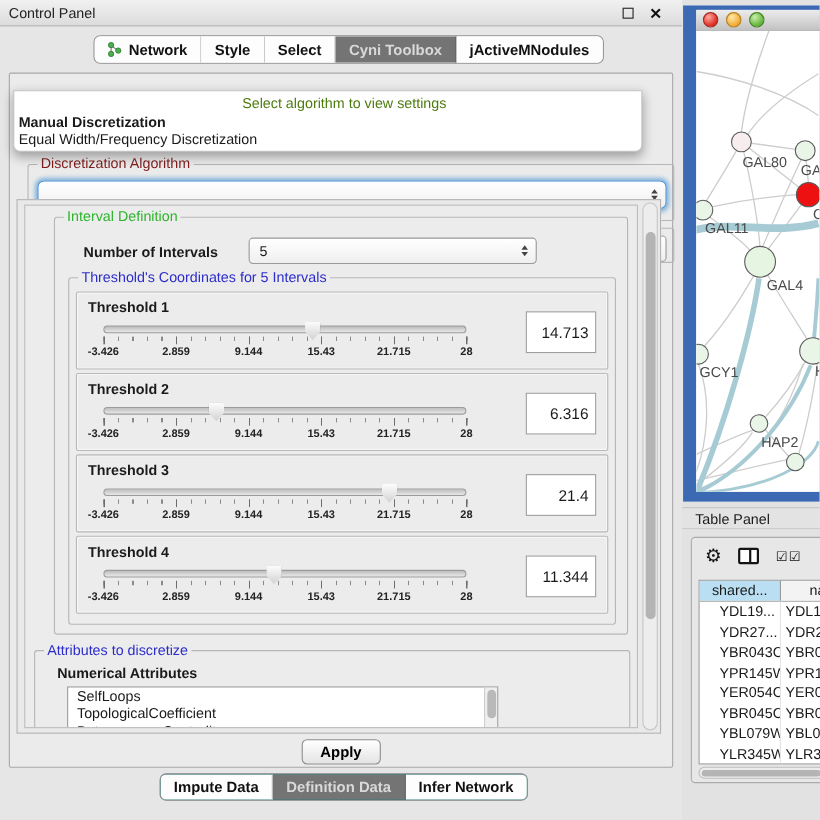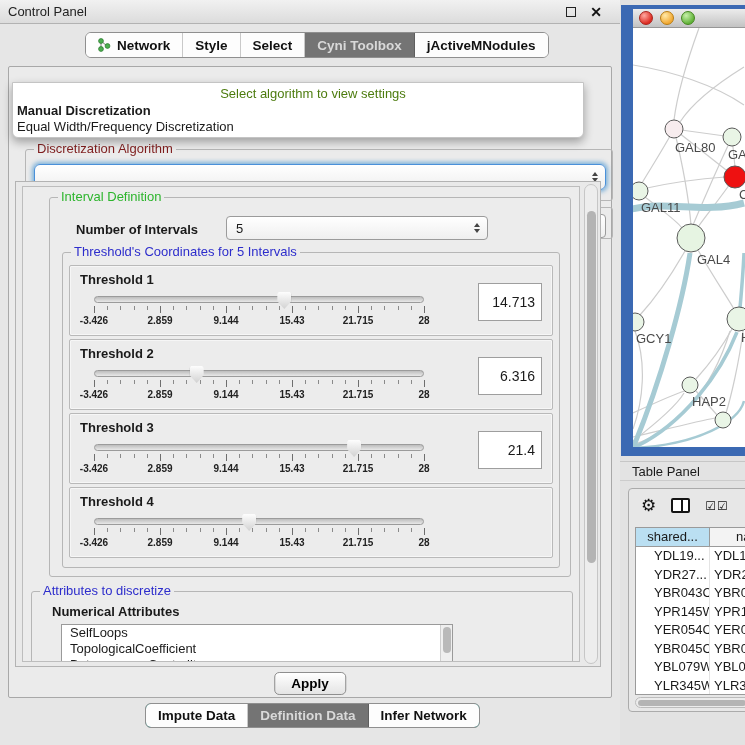--- a/index.html
+++ b/index.html
@@ -304,20 +304,23 @@
                       <div class="major"></div>
       </div>
       <div class="th-scale">
                       <span style="left: 0%;">-3.426</span>
                       <span style="left: 20%;">2.859</span>
                       <span style="left: 40%;">9.144</span>
                       <span style="left: 60%;">15.43</span>
                       <span style="left: 80%;">21.715</span>
                       <span style="left: 100%;">28</span>
                     </div>
+    </div>
+    <div class="th-valuebox">
+      <span class="th-value">11.344</span>
     </div>
   </div>
               </div>
           </div>
         </div>
 
         <div id="attributes-group" class="titled-group">
           <span class="group-title t-blue">Attributes to discretize</span>
           <span id="attr-list-title">Numerical Attributes</span>
           <div id="attr-list">

